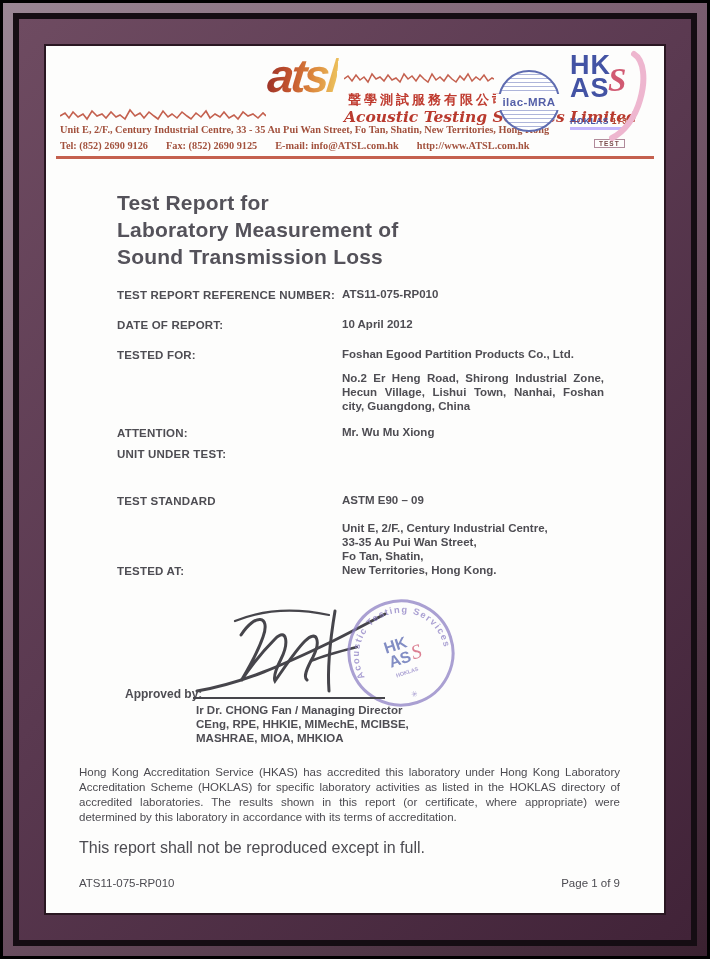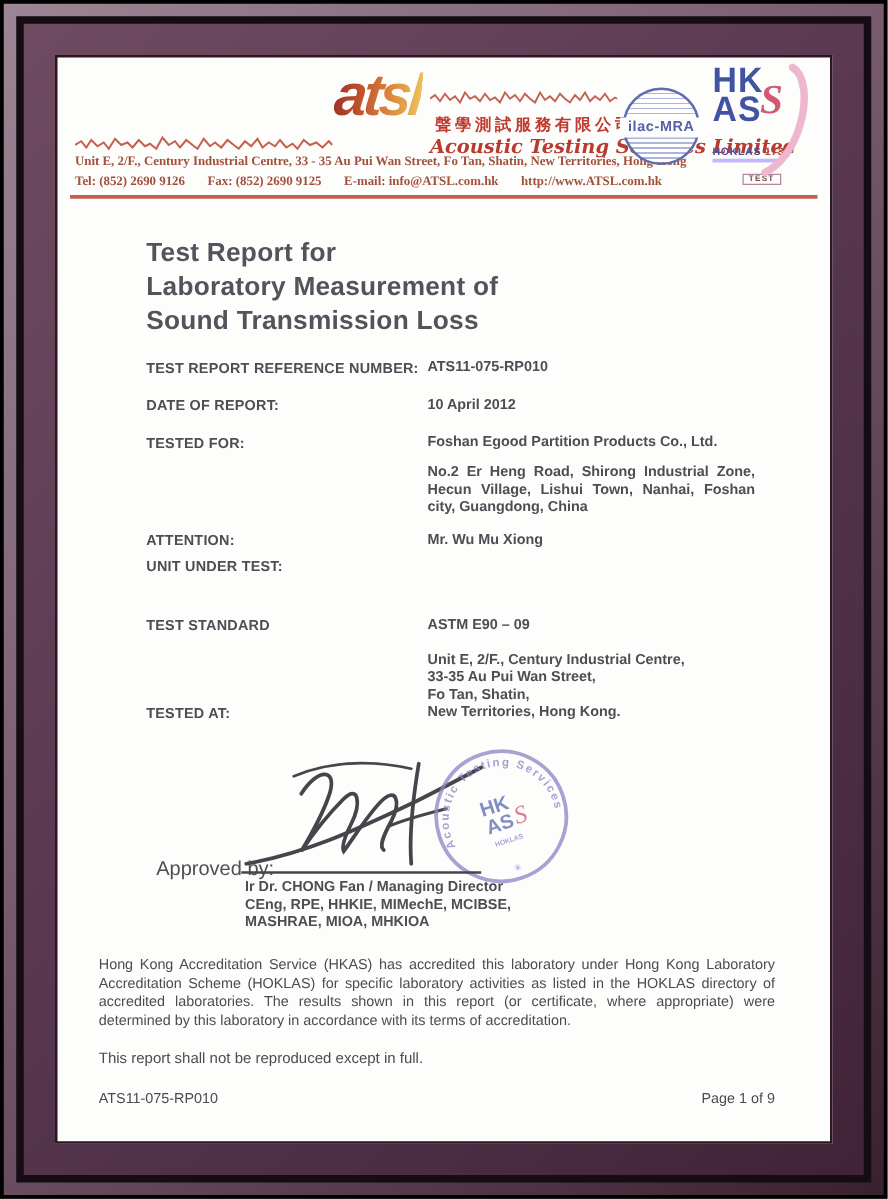--- a/index.html
+++ b/index.html
@@ -42,30 +42,30 @@
   .rows{margin-top:17px;}
   .row{display:flex;align-items:flex-end;}
   .lbl{width:225px;flex:none;font-size:11.5px;font-weight:bold;letter-spacing:.2px;color:#4e4d53;}
   .val{width:262px;flex:none;font-size:11.5px;font-weight:bold;color:#4e4d53;line-height:14px;}
   .just{text-align:justify;}
   .prelines{white-space:pre-line;}
   .mb{margin-bottom:16px;}
 
   
   .approval{position:relative;height:132px;margin:34px 0 0 71px;}
-  .approved-by{position:absolute;left:8px;top:76px;font-size:16px;font-weight:normal;color:#4e4d53;text-align:center;}
+  .approved-by{position:absolute;left:8px;top:76px;font-size:12px;font-weight:bold;color:#4e4d53;text-align:center;}
   .sig{position:absolute;left:66px;top:-8px;}
   .sig-line{position:absolute;left:76px;top:86px;width:192px;border-top:2px solid #46454b;}
   .sig-name{position:absolute;left:79px;top:92px;font-size:11.5px;font-weight:bold;color:#4e4d53;line-height:14px;}
   .stamp{position:absolute;left:228px;top:-14px;opacity:.9;}
 
   
   .footer{margin:22px 44px 0 33px;}
   .accred{font-size:11.5px;color:#4c4b51;line-height:15px;text-align:justify;}
-  .repro{margin-top:14px;font-size:12px;color:#4c4b51;}
+  .repro{margin-top:14px;font-size:16px;color:#4c4b51;}
   .refrow{margin-top:20px;display:flex;justify-content:space-between;font-size:11.5px;color:#4c4b51;}
 </style>
 </head>
 <body>
 
 <div class="stage">
 <div class="frame-a">
 <div class="frame-b">
 <div class="frame-c">
 <div class="frame-d">

